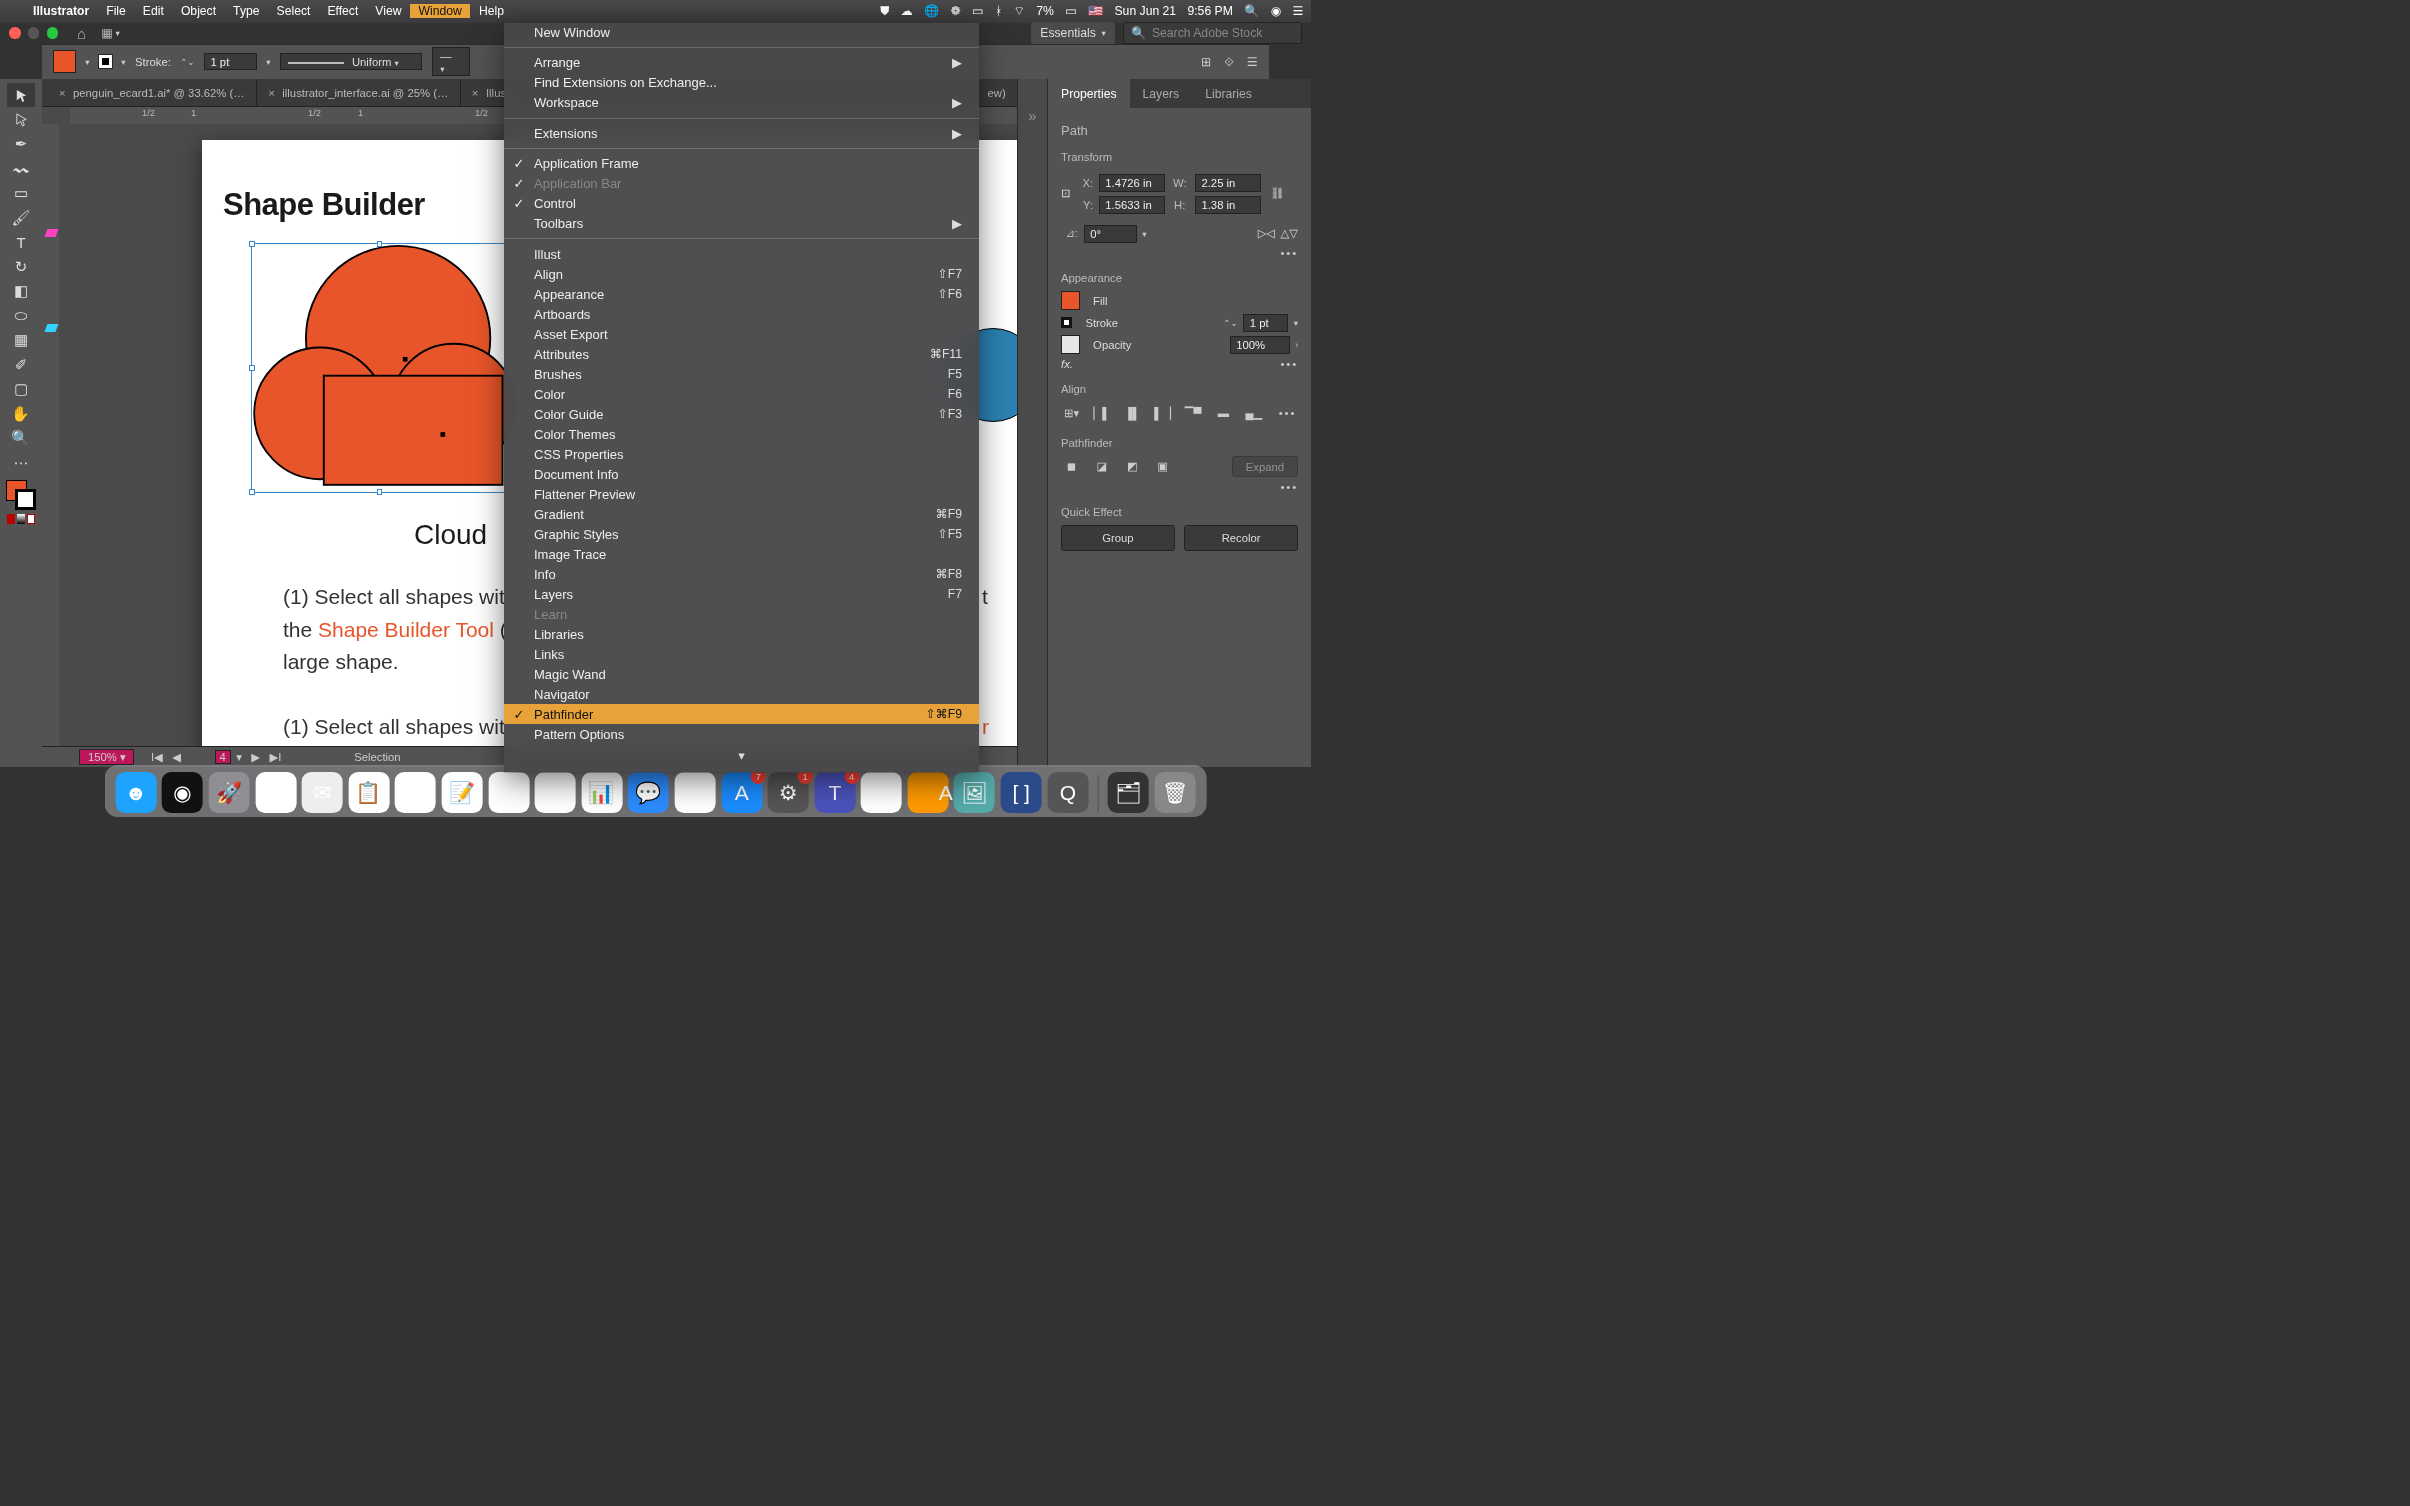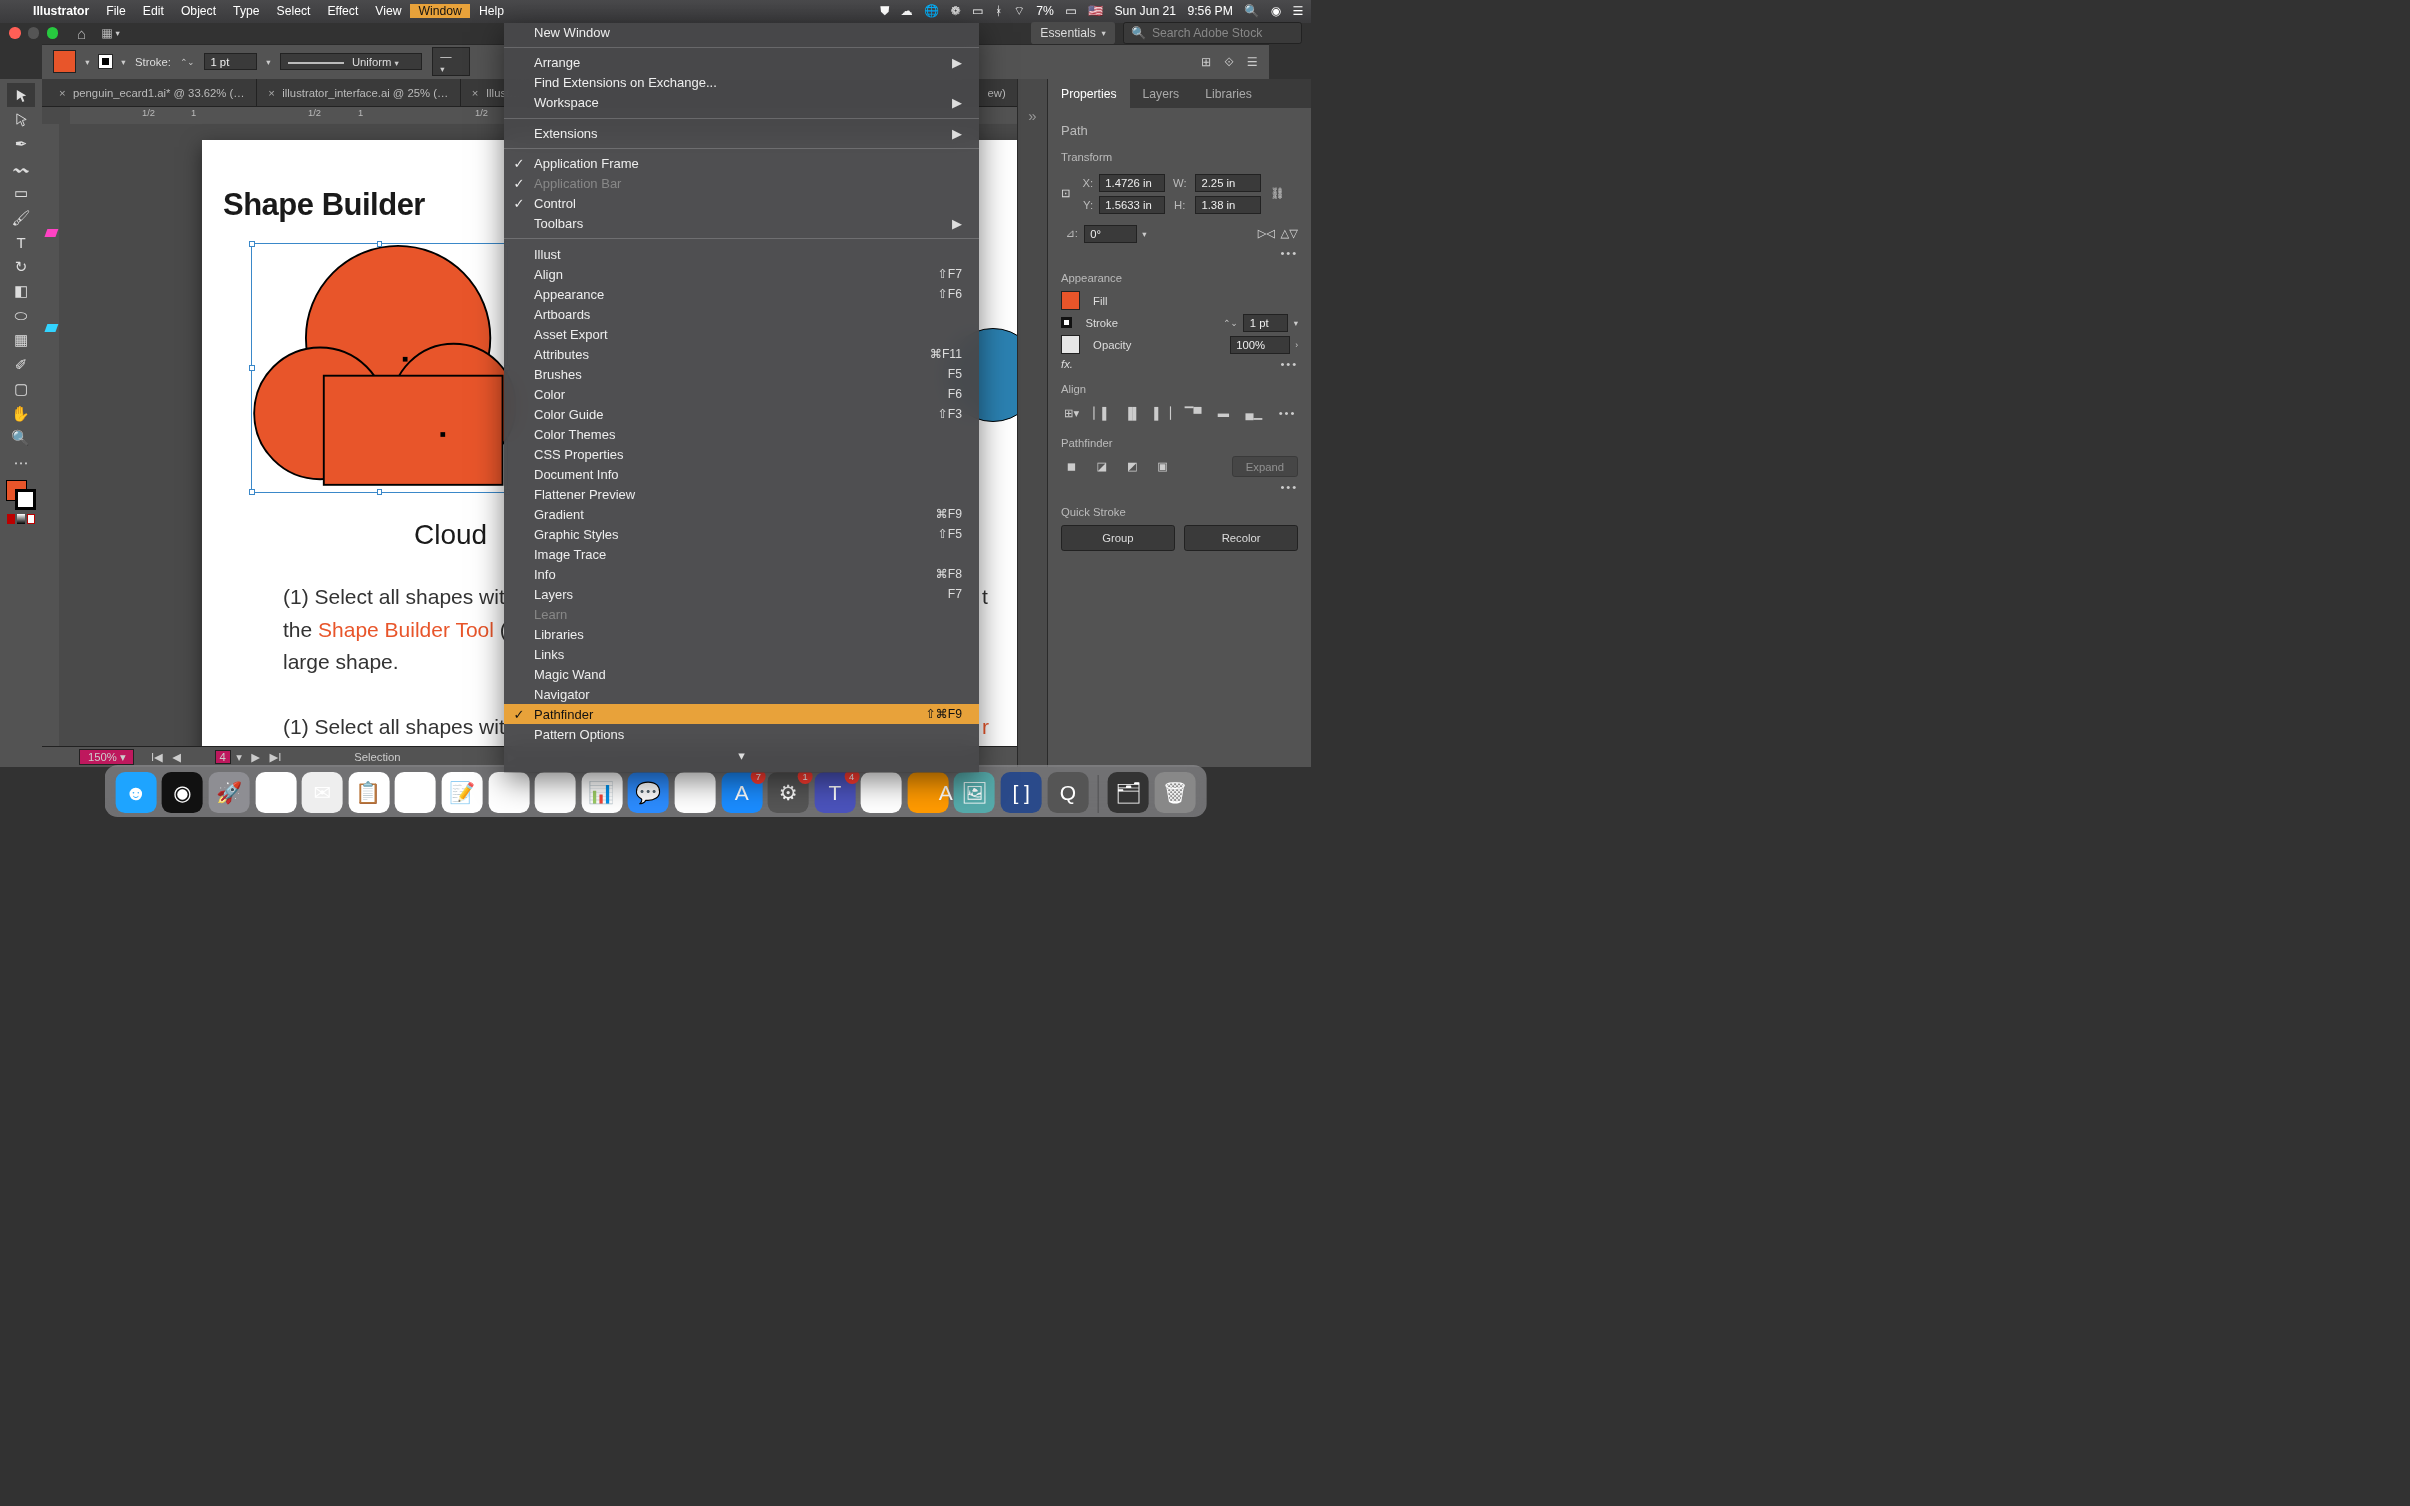--- a/index.html
+++ b/index.html
@@ -407,21 +407,21 @@
         <span>◼</span>
         <span>◪</span>
         <span>◩</span>
         <span>▣</span>
         <span class="actbtn" style="flex:0 0 66px; opacity:.5; margin-left:auto">Expand</span>
       </div>
       <div class="row">
           <span class="dotsbtn">•••</span>
         </div>
 
-      <div class="sec-head">Quick Stroke</div>
+      <div class="sec-head">Quick Effect</div>
       <div class="row" style="gap:9.4px">
         <div class="actbtn">Group</div>
         <div class="actbtn">Recolor</div>
       </div>
     </div>
   </div>
 </div>
 
 <div class="winmenu" id="winmenu">
     <div class="mi">

